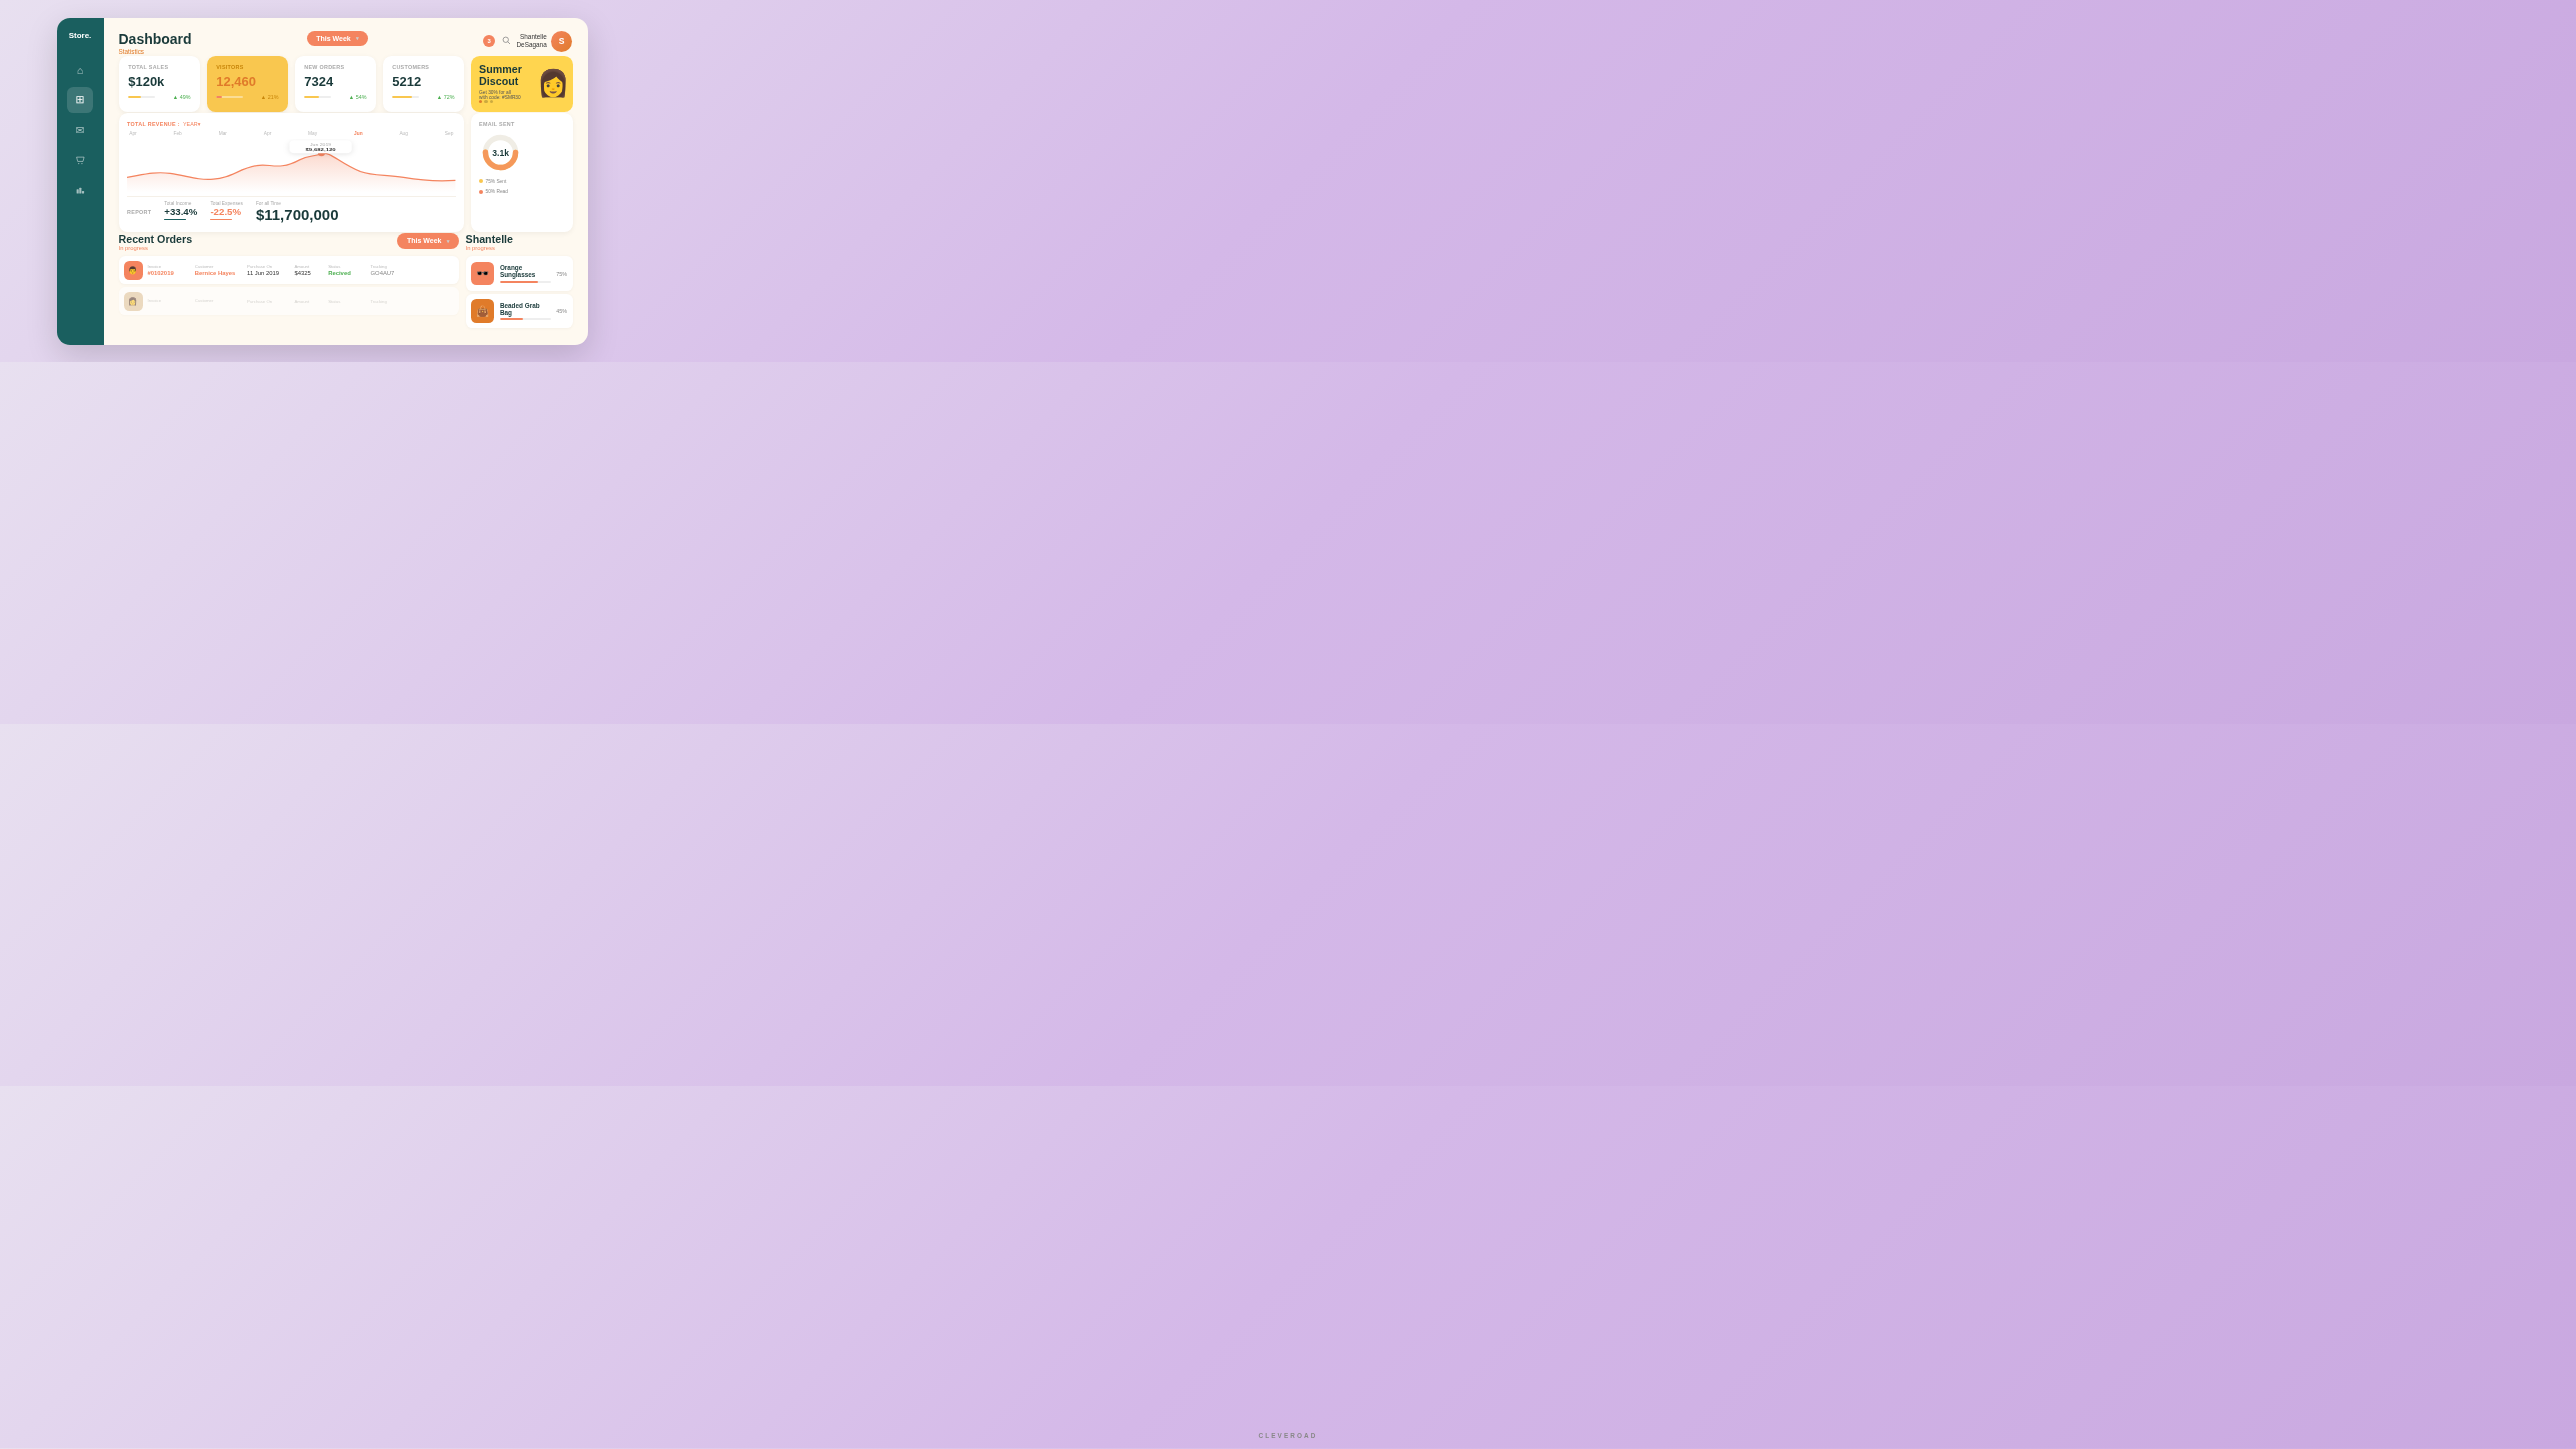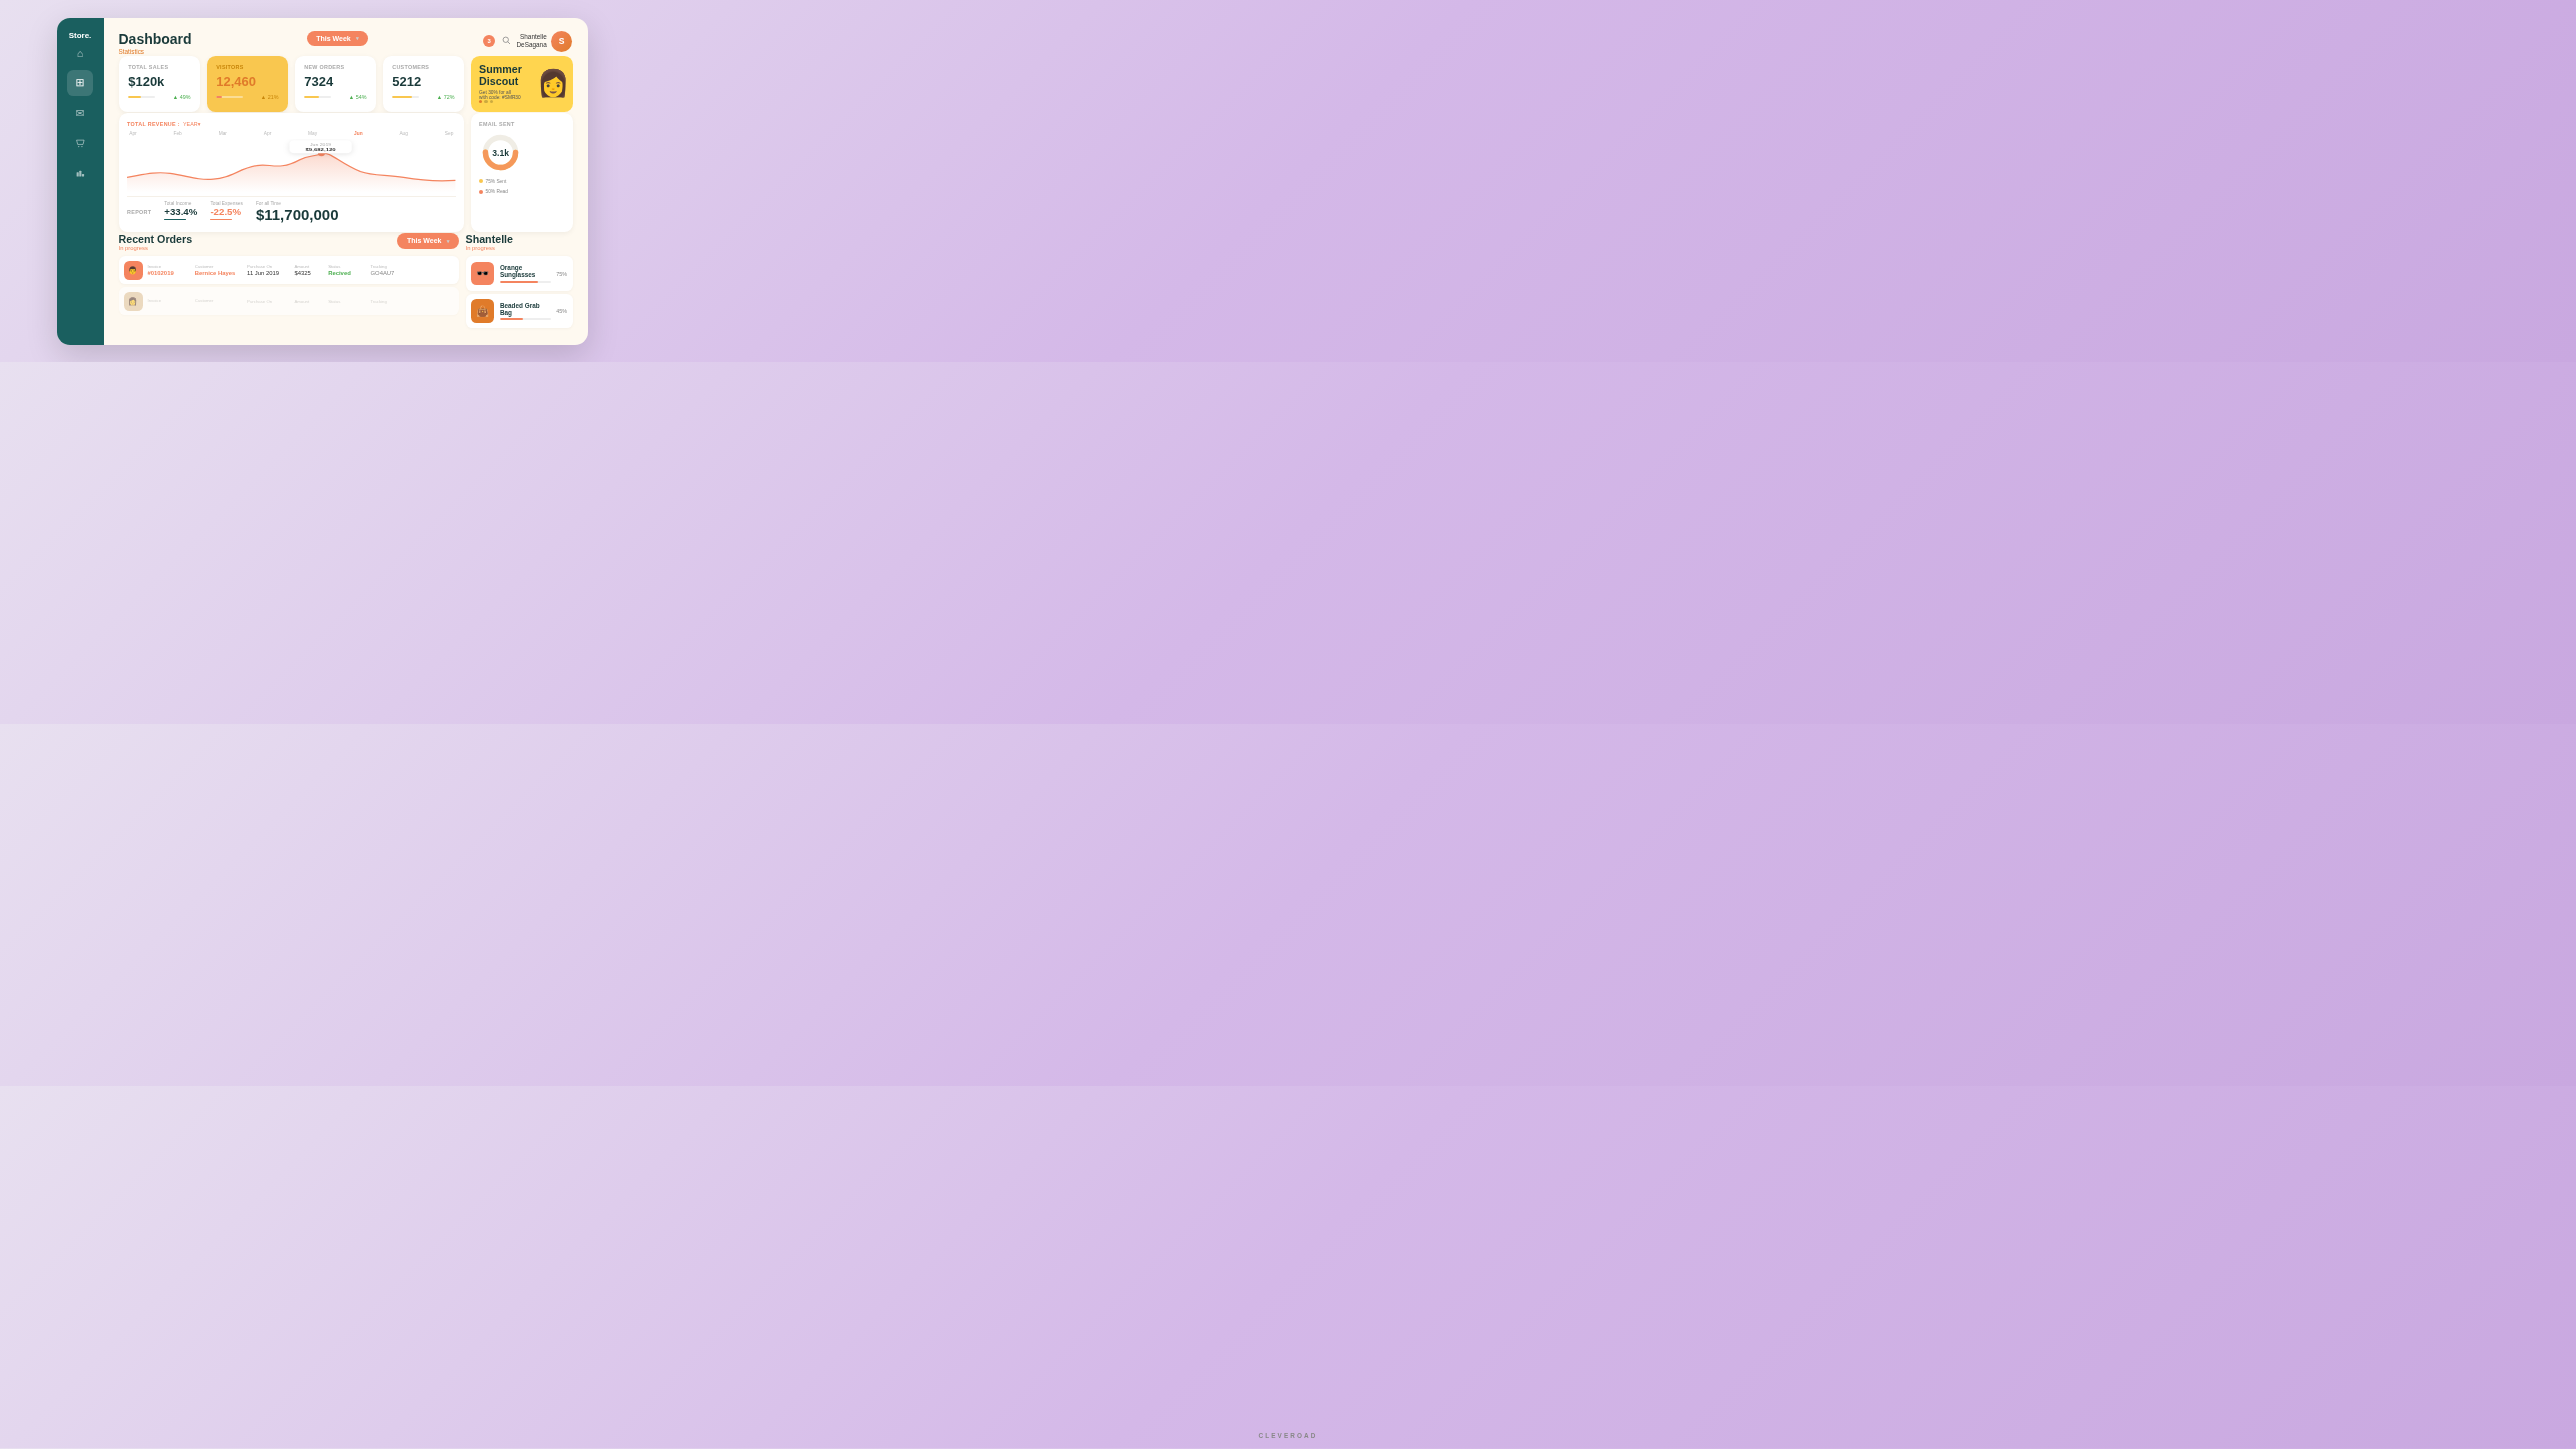--- a/index.html
+++ b/index.html
@@ -39,20 +39,21 @@
       display: flex;
       flex-direction: column;
       align-items: center;
       padding: 13px 0;
       flex-shrink: 0;
     }
     .sidebar-logo {
       color: white;
       font-size: 8px;
       font-weight: 700;
+      margin-bottom: 17px;
     }
     .sidebar-nav {
       display: flex;
       flex-direction: column;
       gap: 4.3px;
       width: 100%;
       align-items: center;
     }
     .sidebar-item {
       width: 26px;

